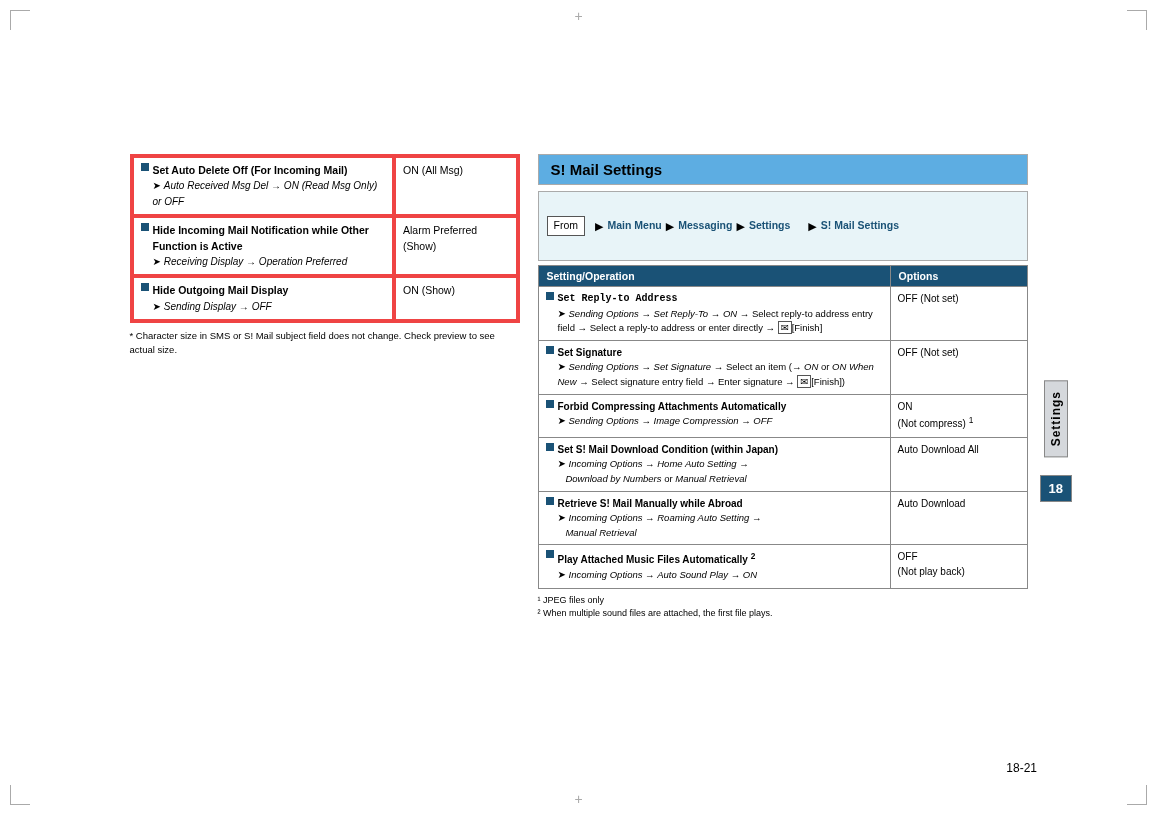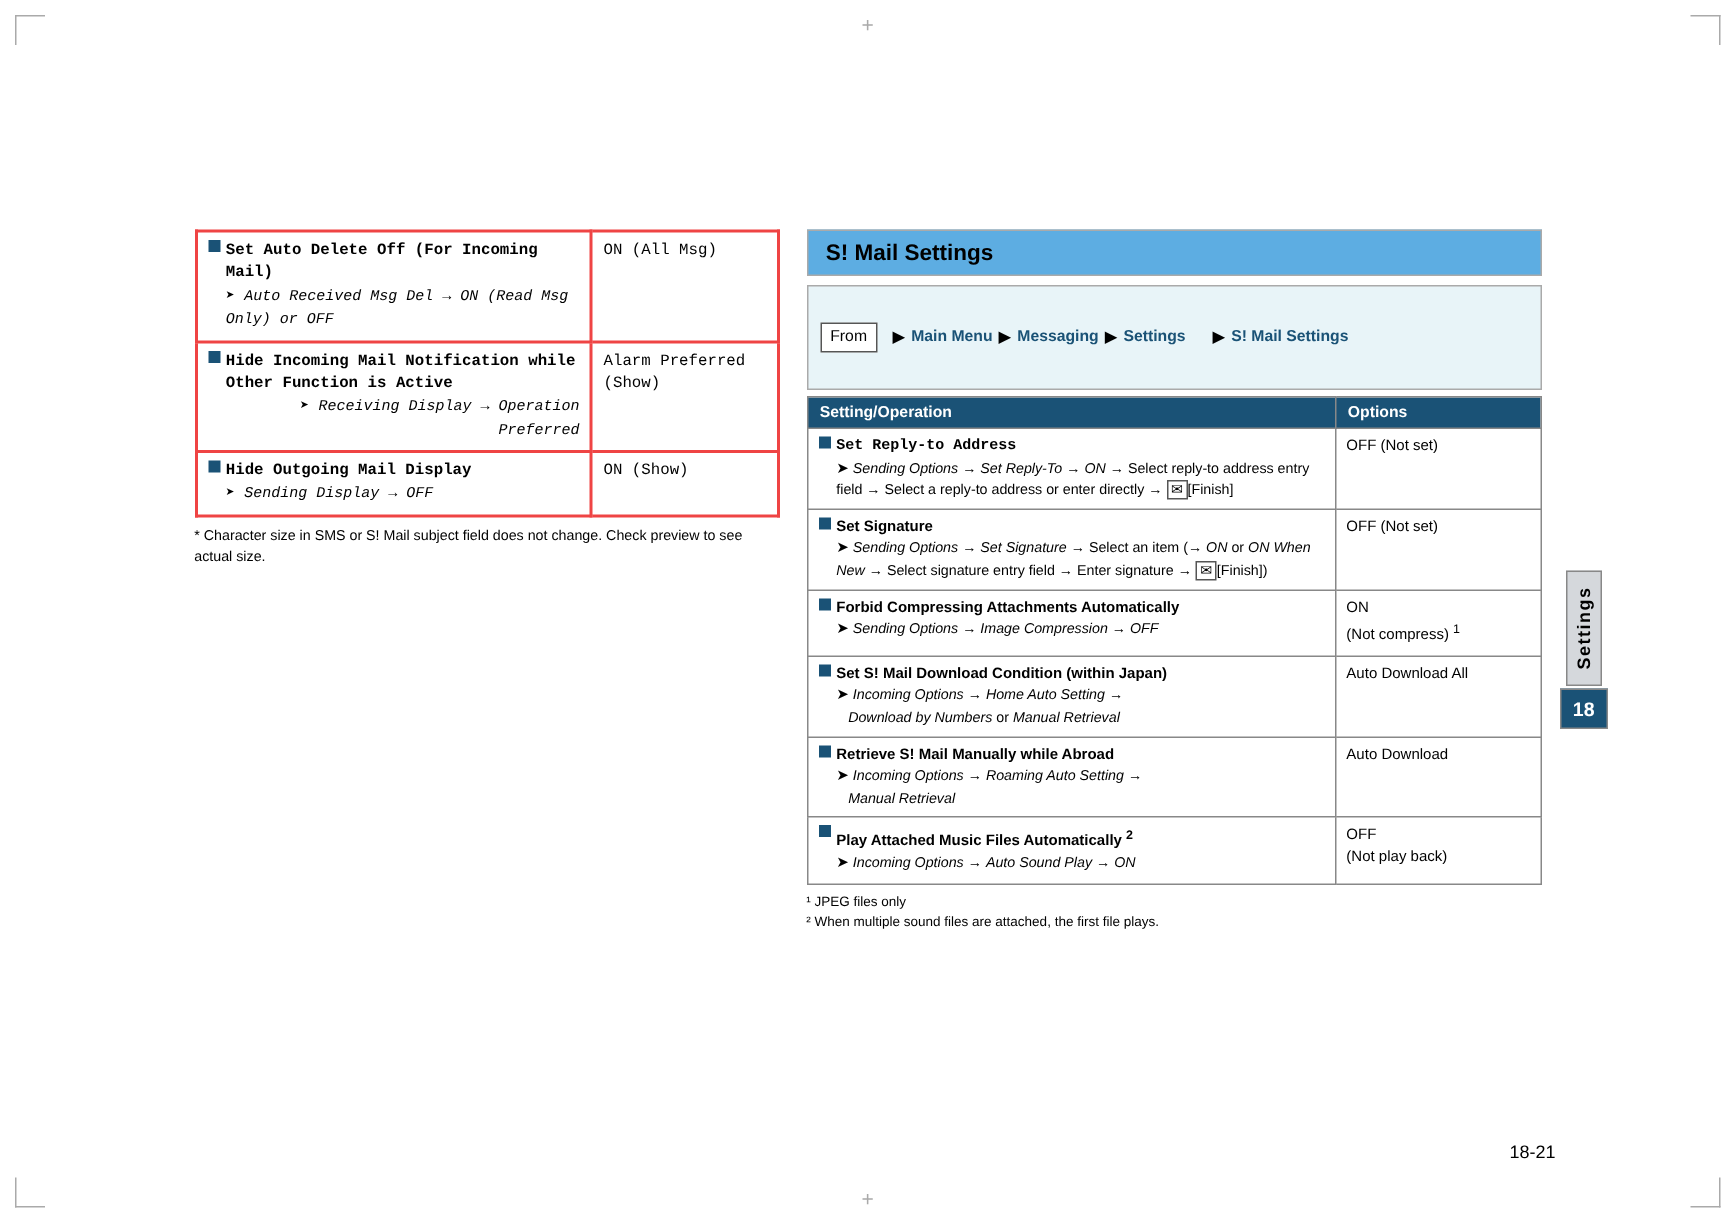--- a/index.html
+++ b/index.html
@@ -30,26 +30,25 @@
     
     .left-table {
       width: 390px;
     }
     .left-table table {
       width: 100%;
       border-collapse: collapse;
       border: 1px solid #888;
     }
     .left-table td {
-      border: 2px solid #ef4444;
+      border: 4px solid #ef4444;
       padding: 5px 7px;
       vertical-align: top;
       font-size: 10.5px;
       line-height: 1.45;
-      font-family: Liberation Mono, monospace;
     }
     .left-table .setting-cell {
       width: 68%;
     }
     .left-table .value-cell {
       width: 32%;
       font-size: 10.5px;
     }
     .setting-title {
       font-weight: bold;
@@ -184,21 +183,21 @@
       letter-spacing: 1px;
     }
     .page-num-box {
       background: #1a5276;
       color: #fff;
       font-size: 13px;
       font-weight: bold;
       padding: 5px 8px;
       text-align: center;
       border: 1px solid #888;
-      margin-top: 2px;
+      margin-top: 18px;
     }
 
     
     .page-number {
       position: absolute;
       bottom: 40px;
       right: 120px;
       font-size: 12px;
       color: #000;
     }
@@ -252,21 +251,21 @@
             </td>
             <td class="value-cell">ON (All Msg)</td>
           </tr>
 
           <tr>
             <td class="setting-cell">
               <div style="display:flex;align-items:flex-start;">
                 <span class="square-icon"></span>
                 <span class="setting-title">Hide Incoming Mail Notification while Other Function is Active</span>
               </div>
-              <div style="padding-left:12px;text-align:right;">
+              <div style="padding-left:12px;">
                 <span class="gt-arrow">➤</span>
                 <span class="setting-sub italic-text"><em>Receiving Display → Operation Preferred</em></span>
               </div>
             </td>
             <td class="value-cell">Alarm Preferred (Show)</td>
           </tr>
 
           <tr>
             <td class="setting-cell">
               <div style="display:flex;align-items:flex-start;">

